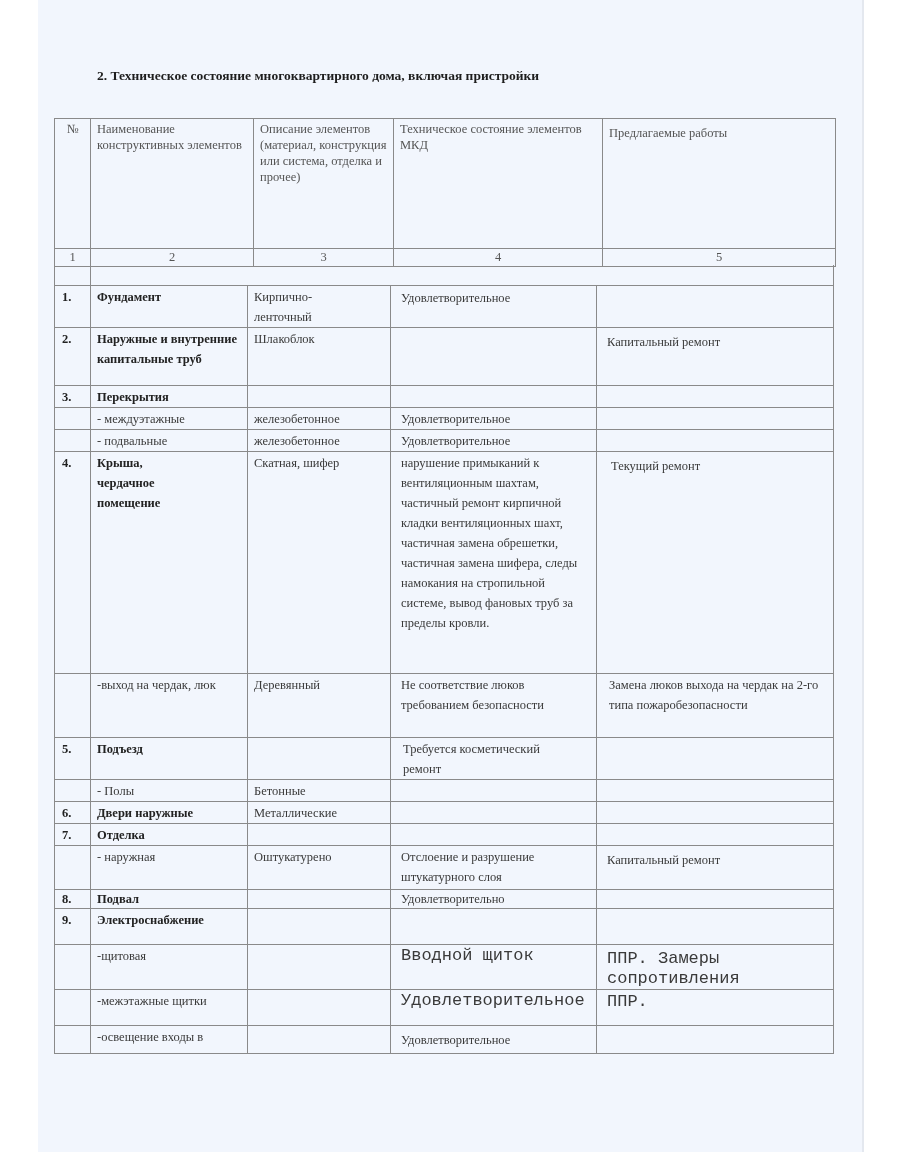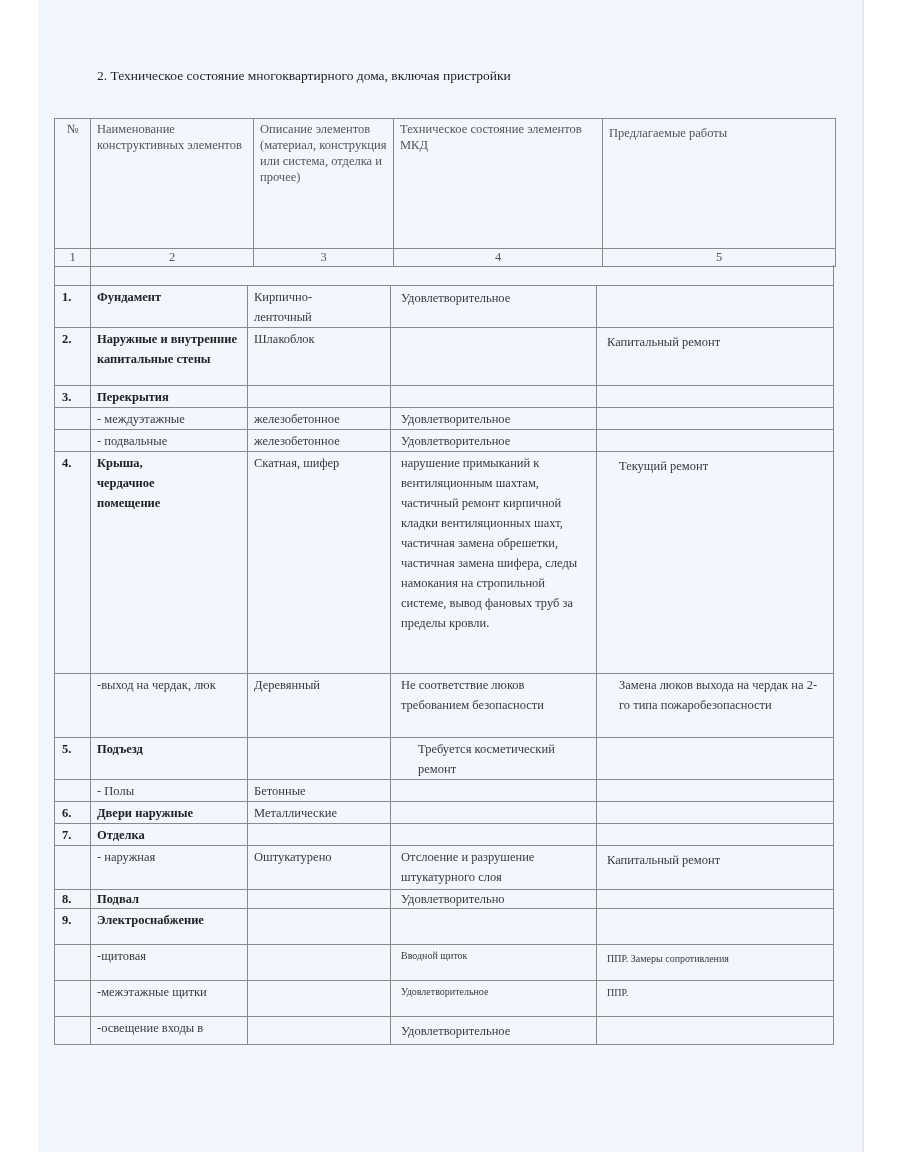--- a/index.html
+++ b/index.html
@@ -5,32 +5,32 @@
   html, body { margin:0; padding:0; }
   body {
     width:901px; height:1166px; background:#ffffff; position:relative; overflow:hidden;
     font-family:"Liberation Serif", serif; color:#3a3a3a;
   }
   .page {
     position:absolute; left:38px; top:0; width:824px; height:1152px;
     background:#f2f6fd; border-right:2px solid #e4e8ef;
   }
   .title {
-    position:absolute; left:97px; top:68px; font-size:13.5px; font-weight:normal; color:#1e1e1e;
+    position:absolute; left:97px; top:68px; font-size:13.5px; font-weight:bold; color:#1e1e1e;
     white-space:nowrap;
   }
   .tbl { position:absolute; border-collapse:collapse; table-layout:fixed; }
   .tbl td {
     border:1px solid #8a8a8a; vertical-align:top; font-size:12.5px; line-height:20px;
     padding:1px 6px 0 6px; overflow:hidden;
   }
   .tbl td.num { padding-left:7px; font-weight:bold; color:#222; }
   .tbl td.b { font-weight:bold; color:#222; }
   .tbl td.c { text-align:center; padding:0; font-size:12.5px; color:#555; line-height:17px; }
-  .tbl td.sans { font-family:Liberation Serif, serif; font-size:10px; }
+  .tbl td.sans { font-family:Liberation Mono, monospace; font-size:17px; }
   .hdr td { color:#555; line-height:16px; padding-top:2px; }
   #t1 { left:54px; top:118px; width:781px; }
   #t2 { left:54px; top:262px; width:779px; }
   .cell-text { white-space:pre-line;text-align:right; }
 </style>
 </head>
 <body>
 
 <div class="page">
 </div>
@@ -88,21 +88,21 @@
     <tr style="height:42px">
       <td class="num">1.</td>
       <td class="b">Фундамент</td>
       <td><span class="cell-text" id="desc0">Кирпично-
 ленточный</span></td>
       <td style="padding-left:10px;padding-top:2px">Удовлетворительное</td>
       <td></td>
     </tr>
     <tr style="height:58px">
       <td class="num">2.</td>
-      <td class="b">Наружные и внутренние капитальные стены</td>
+      <td class="b">Наружные и внутренние капитальные труб</td>
       <td>Шлакоблок</td>
       <td></td>
       <td style="padding-left:10px;padding-top:4px">Капитальный ремонт</td>
     </tr>
     <tr style="height:21px">
       <td class="num">3.</td>
       <td class="b">Перекрытия</td>
       <td></td>
       <td></td>
       <td></td>
@@ -119,34 +119,34 @@
       <td>- подвальные</td>
       <td>железобетонное</td>
       <td style="padding-left:10px">Удовлетворительное</td>
       <td></td>
     </tr>
     <tr style="height:222px">
       <td class="num">4.</td>
       <td class="b" style="padding-right:60px">Крыша, чердачное помещение</td>
       <td>Скатная, шифер</td>
       <td style="padding-left:10px;line-height:20px">нарушение примыканий к вентиляционным шахтам, частичный ремонт кирпичной кладки вентиляционных шахт, частичная замена обрешетки, частичная замена шифера, следы намокания на стропильной системе, вывод фановых труб за пределы кровли.</td>
-      <td style="padding-left:22px;padding-top:4px">Текущий ремонт</td>
+      <td style="padding-left:14px;padding-top:4px">Текущий ремонт</td>
     </tr>
     <tr style="height:64px">
       <td class="num"></td>
       <td>-выход на чердак, люк</td>
       <td>Деревянный</td>
       <td style="padding-left:10px">Не соответствие люков требованием безопасности</td>
-      <td style="padding-left:22px;padding-right:10px">Замена люков выхода на чердак на 2-го типа пожаробезопасности</td>
+      <td style="padding-left:12px;padding-right:10px">Замена люков выхода на чердак на 2-го типа пожаробезопасности</td>
     </tr>
     <tr style="height:42px">
       <td class="num">5.</td>
       <td class="b">Подъезд</td>
       <td></td>
-      <td style="padding-left:27px;padding-right:20px">Требуется косметический ремонт</td>
+      <td style="padding-left:12px;padding-right:20px">Требуется косметический ремонт</td>
       <td></td>
     </tr>
     <tr style="height:20px">
       <td class="num"></td>
       <td>- Полы</td>
       <td>Бетонные</td>
       <td></td>
       <td></td>
     </tr>
     <tr style="height:20px">

